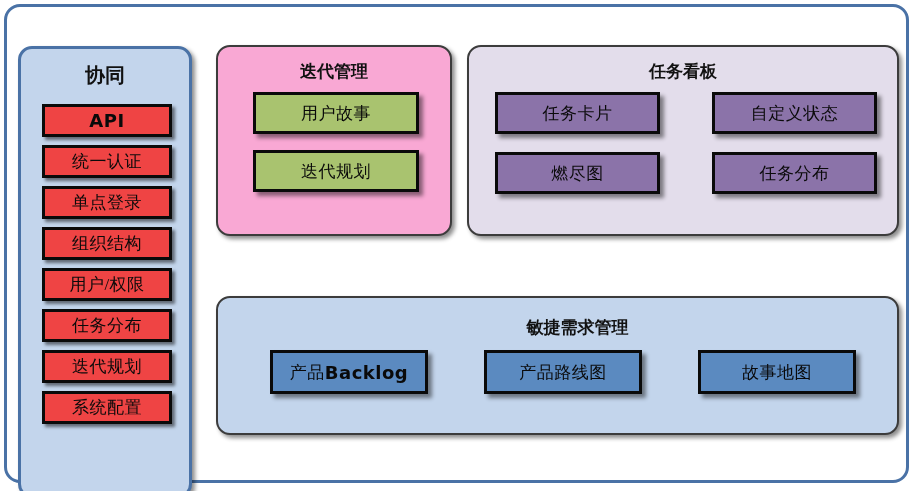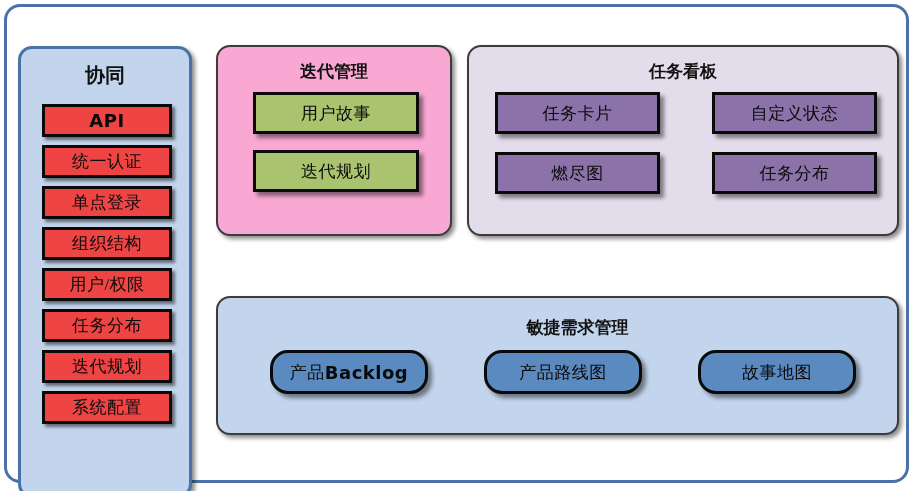--- a/index.html
+++ b/index.html
@@ -178,21 +178,20 @@
   .node-purple {
     background: #8b73a9;
     width: 165px;
     height: 42px;
     margin-bottom: 18px;
   }
   .node-blue {
     background: #5b8ac0;
     width: 158px;
     height: 44px;
-    border-radius: 18px;
   }
   .node .mixed-b {
     font-family: "DejaVu Sans", "Liberation Sans", sans-serif;
     font-weight: bold;
     font-size: 18px;
   }
 </style>
 </head>
 <body>
 

